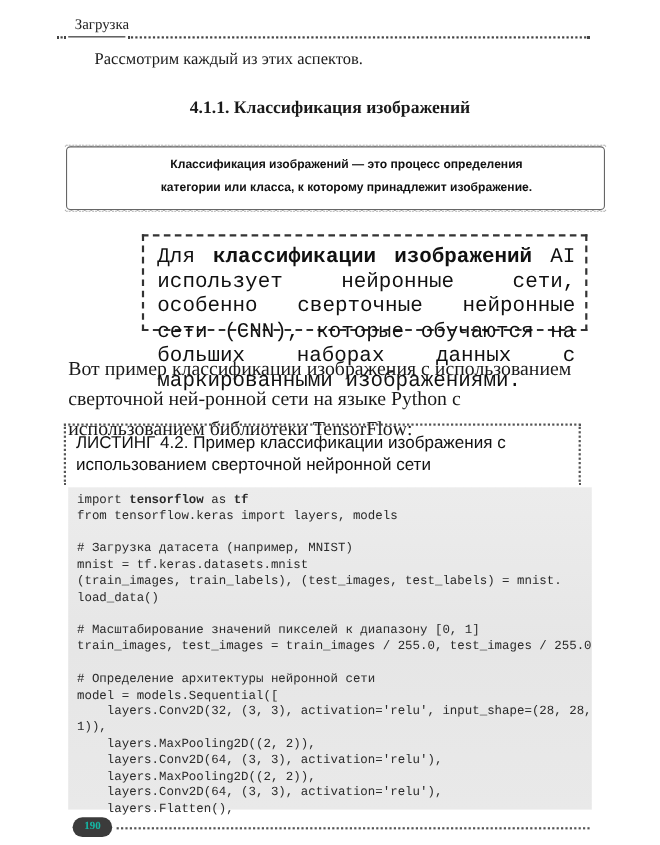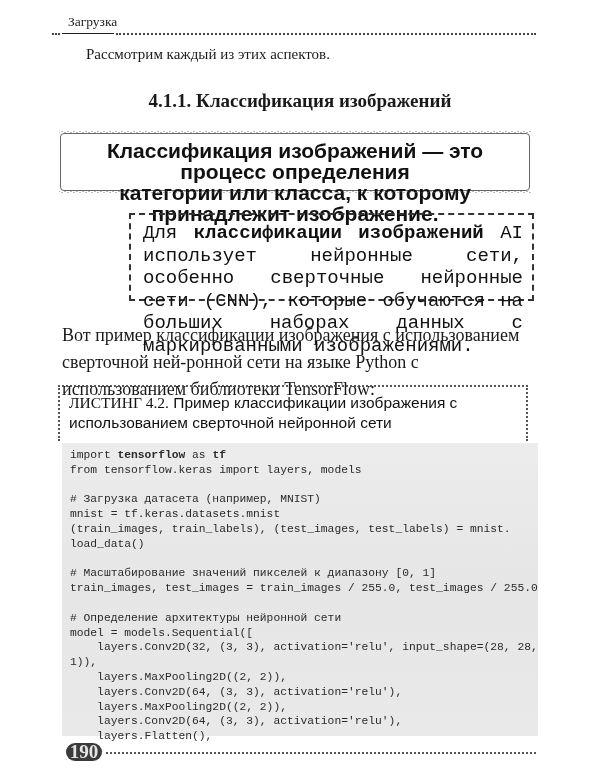--- a/index.html
+++ b/index.html
@@ -5,28 +5,28 @@
   html, body { margin:0; padding:0; }
   body {
     width:600px; height:768px; background:#ffffff; position:relative; overflow:hidden;
     font-family:"Liberation Serif", serif; color:#1a1a1a;
   }
   .running-head { position:absolute; left:68px; top:14px; font-size:13.5px; color:#222; }
   .running-head-underline { position:absolute; left:62px; top:33px; width:52px; height:1px; background:#222; }
   .head-dots { position:absolute; left:54px; top:33px; width:410px; border-top:2px dotted #444; }
   .head-dots-left { position:absolute; left:52px; top:33px; width:8px; border-top:2px dotted #444; }
   .intro { position:absolute; left:62px; top:46px; font-size:15px;margin-left:24px; }
-  .section-title { position:absolute; left:0; width:600px; top:90px; text-align:center; font-size:19px; font-weight:bold; }
+  .section-title { position:absolute; left:0; width:600px; top:90px; text-align:center; font-size:16px; font-weight:bold; }
 
   .def-box {
     position:absolute; left:60px; top:133px; width:468px; height:50px;
     border:1.5px solid #666; border-radius:4px;
     box-shadow: 0 0 0 1px #fff inset;
-    font-family:"Liberation Sans", sans-serif; font-size:21px; line-height:21px;
-    text-align:center; padding-top:6px; box-sizing:content-box; color:#111;
+    font-family:"Liberation Sans", sans-serif; font-size:11px; line-height:21px;
+    text-align:center; padding-top:6px; box-sizing:content-box; color:#111;padding-left:20px;
   }
   .def-box::before, .def-box::after {
     content:""; position:absolute; left:-2px; right:-2px; height:6px;
     background-image: radial-gradient(circle at 3px 6px, transparent 3px, #666 3.2px, transparent 3.8px);
     background-size:6px 6px;
   }
   .def-box::before { top:-5px; }
   .def-box::after { bottom:-5px; transform:scaleY(-1); }
   .def-box b { font-weight:bold; }
 
@@ -39,34 +39,34 @@
   .note-box b { font-weight:bold; }
 
   .para { position:absolute; left:62px; top:322px; width:472px; font-size:18px; line-height:27px; }
 
   .listing {
     position:absolute; left:58px; top:385px; width:470px; height:56px;
     border:2px dotted #555; border-bottom:none;
     font-family:"Liberation Sans", sans-serif; font-size:15.5px; line-height:20px;
     padding:6px 0 0 9px; box-sizing:border-box; color:#111;
   }
-  .listing .lbl { font-weight:normal;font-family:Liberation Serif, serif; }
+  .listing .lbl { font-weight:normal; }
   .listing b { font-weight:normal; }
 
   .code {
     position:absolute; left:62px; top:443px; width:476px; height:293px;
     background:linear-gradient(180deg,#ececec 0%,#e6e6e6 50%,#e9e9e9 100%);
     font-family:"Liberation Mono", monospace; font-size:11.3px; line-height:14.8px; color:#2a2a2a;
     padding:5px 0 0 8px; box-sizing:border-box; white-space:pre;
   }
   .code b { font-weight:bold;margin-top:28px; }
 
   .page-num {
     position:absolute; left:66px; top:743px; width:36px; height:18px; border-radius:9px;
-    background:#3b3b3b; color:#e5e5e5; font-weight:bold; font-size:19px; text-align:center; line-height:18px;
+    background:#3b3b3b; color:#14b8a6; font-weight:bold; font-size:10px; text-align:center; line-height:18px;
   }
   .foot-dots { position:absolute; left:106px; top:752px; width:430px; border-top:2px dotted #555; }
 </style>
 </head>
 <body>
 
 <div class="head-dots-left"></div>
 <div class="running-head">Загрузка</div>
 <div class="running-head-underline"></div>
 <div class="head-dots" style="left:116px; width:420px;"></div>

